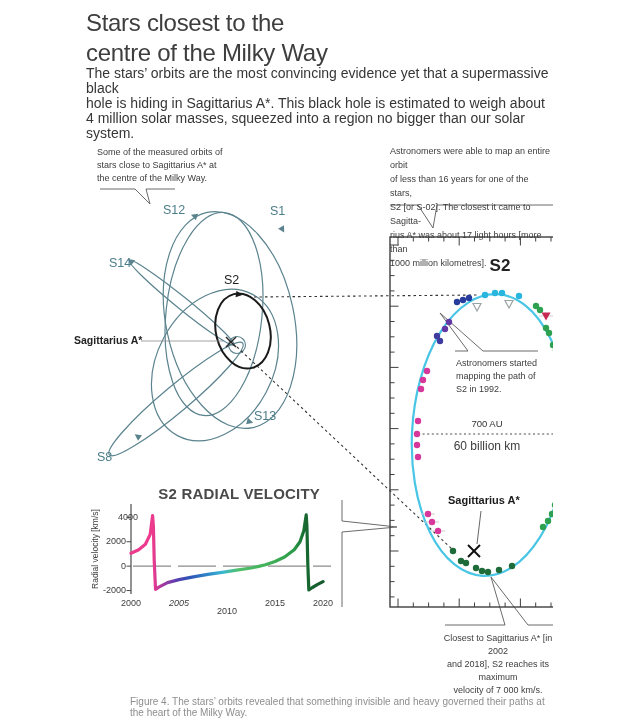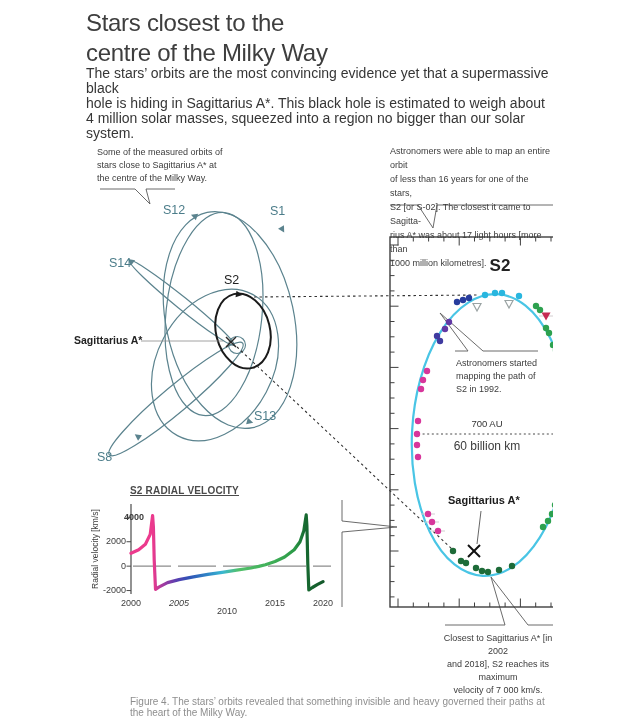--- a/index.html
+++ b/index.html
@@ -23,22 +23,22 @@
   #lbl-s14{left:109px;top:256px;}
   #lbl-s2m{left:224px;top:273px;color:#222;}
   #lbl-s13{left:254px;top:409px;}
   #lbl-s8{left:97px;top:450px;}
   #lbl-sgr-map{left:74px;top:334px;font-size:10.5px;font-weight:bold;color:#232323;}
   #panel-title{left:455px;top:256px;width:90px;text-align:center;font-size:17px;
                font-weight:bold;color:#222;}
   #lbl-400au{left:437px;top:418px;width:100px;text-align:center;font-size:9.5px;color:#333;}
   #lbl-60b{left:437px;top:439px;width:100px;text-align:center;font-size:12px;color:#3c3c3c;}
   #lbl-sgr-panel{left:448px;top:494px;font-size:11px;font-weight:bold;color:#1c1c1c;}
-  #rv-title{left:130px;top:485px;width:190px;text-align:left;font-size:10px;
-            font-weight:bold;color:#4a4a4a;letter-spacing:0.2px;text-decoration:underline;}
+  #rv-title{left:130px;top:485px;width:190px;text-align:right;font-size:15px;
+            font-weight:bold;color:#4a4a4a;letter-spacing:0.2px;}
   #rv-ylabel{left:45px;top:544px;width:100px;text-align:center;font-size:8.5px;color:#3c3c3c;
              transform:rotate(-90deg);}
   .rv-xlab{font-size:9px;color:#3c3c3c;width:40px;text-align:center;}
   .rv-ylab{font-size:9px;color:#3c3c3c;width:42px;text-align:right;}
 </style>
 </head>
 <body>
 
 <div id="stage">
   <svg id="fig" width="630" height="719" viewBox="0 0 630 719">
@@ -287,21 +287,21 @@
   <div class="abs olabel" id="lbl-s8">S8</div>
   <div class="abs" id="lbl-sgr-map">Sagittarius A*</div>
 
   <div class="abs" id="panel-title">S2</div>
   <div class="abs" id="lbl-400au">700 AU</div>
   <div class="abs" id="lbl-60b">60 billion km</div>
   <div class="abs" id="lbl-sgr-panel">Sagittarius A*</div>
 
   <div class="abs" id="rv-title">S2 RADIAL VELOCITY</div>
   <div class="abs" id="rv-ylabel">Radial velocity [km/s]</div>
-<div class="abs rv-ylab" style="left: 102px; top: 511.824px; font-weight: bold;">4000</div>
+<div class="abs rv-ylab" style="left: 96px; top: 511.824px;">4000</div>
     <div class="abs rv-ylab" style="left: 84px; top: 536.235px;">2000</div>
     <div class="abs rv-ylab" style="left: 84px; top: 560.647px;">0</div>
     <div class="abs rv-ylab" style="left: 84px; top: 585.059px;">-2000</div>
     <div class="abs rv-xlab" style="left: 111px; top: 598px;">2000</div>
     <div class="abs rv-xlab" style="left: 159px; top: 598px; font-style: italic;">2005</div>
     <div class="abs rv-xlab" style="left: 207px; top: 598px; margin-top: 8px;">2010</div>
     <div class="abs rv-xlab" style="left: 255px; top: 598px;">2015</div>
     <div class="abs rv-xlab" style="left: 303px; top: 598px;">2020</div>
   </div>
 

